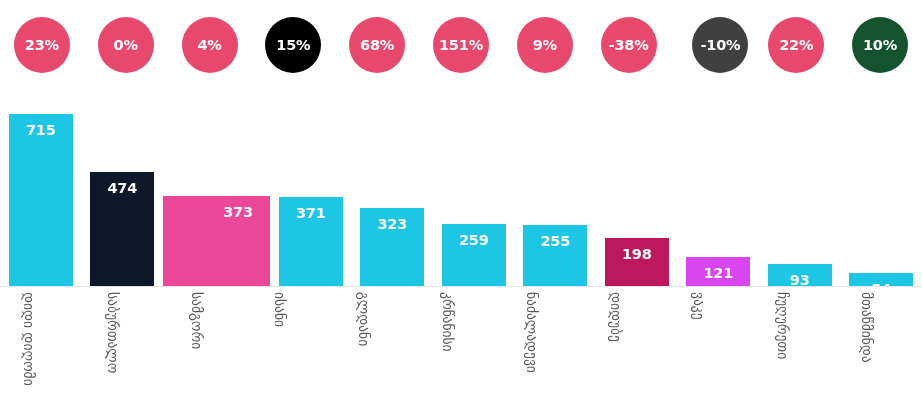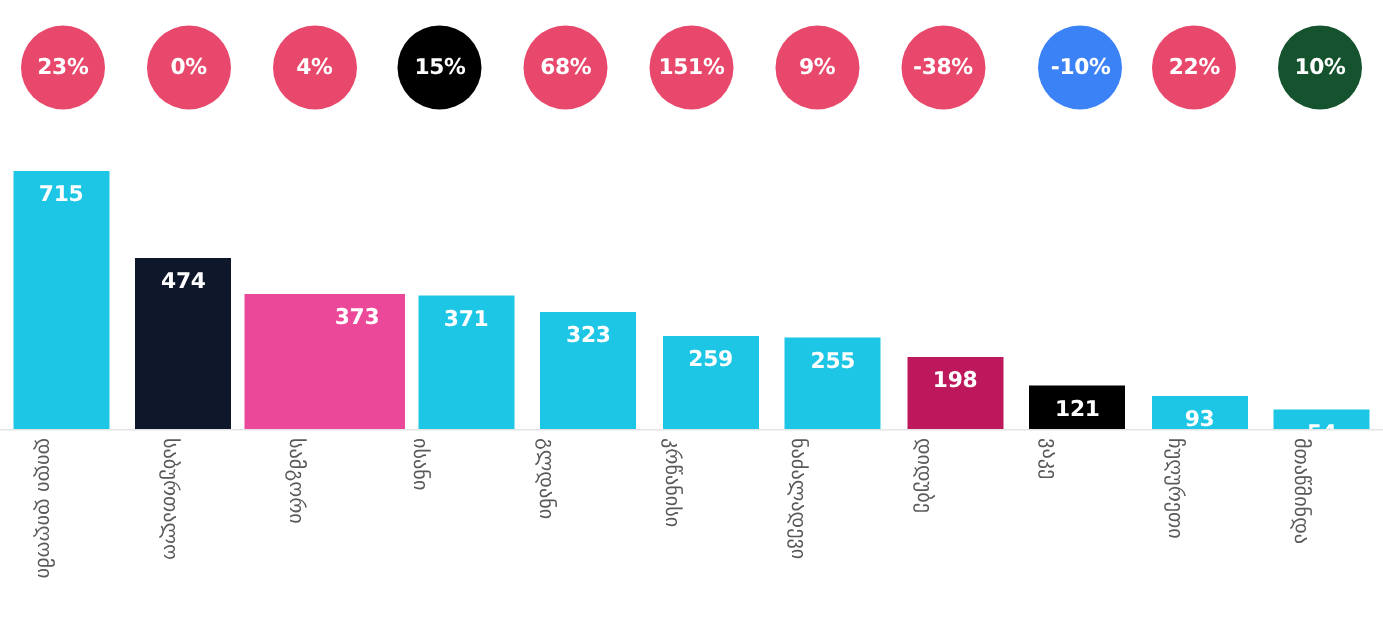--- a/index.html
+++ b/index.html
@@ -146,21 +146,21 @@
     <div class="badge-cell">
       <div class="badge" style="background: rgb(232, 72, 107); color: rgb(255, 255, 255);">151%</div>
     </div>
     <div class="badge-cell">
       <div class="badge" style="background: rgb(232, 72, 107); color: rgb(255, 255, 255);">9%</div>
     </div>
     <div class="badge-cell">
       <div class="badge" style="background: rgb(232, 72, 107); color: rgb(255, 255, 255);">-38%</div>
     </div>
     <div class="badge-cell">
-      <div class="badge" style="background: #3b82f6; color: rgb(255, 255, 255); margin-left: 16px;">-10%</div>
+      <div class="badge" style="background: #404040; color: rgb(255, 255, 255); margin-left: 16px;">-10%</div>
     </div>
     <div class="badge-cell">
       <div class="badge" style="background: rgb(232, 72, 107); color: rgb(255, 255, 255);">22%</div>
     </div>
     <div class="badge-cell">
       <div class="badge" style="background: #14532d; color: rgb(255, 255, 255);">10%</div>
     </div>
   </div>
 
   <div class="plot">
@@ -198,21 +198,21 @@
       <div class="bar" style="height: 61px; background: rgb(30, 198, 230);">
         <span class="bar-value">255</span>
       </div>
     </div>
     <div class="bar-cell">
       <div class="bar" style="height: 48px; background: #be185d;">
         <span class="bar-value">198</span>
       </div>
     </div>
     <div class="bar-cell">
-      <div class="bar" style="height: 29px; background: #000000;">
+      <div class="bar" style="height: 29px; background: #d946ef;">
         <span class="bar-value">121</span>
       </div>
     </div>
     <div class="bar-cell">
       <div class="bar" style="height: 22px; background: rgb(30, 198, 230);">
         <span class="bar-value">93</span>
       </div>
     </div>
     <div class="bar-cell">
       <div class="bar" style="height: 13px; background: rgb(30, 198, 230);">

